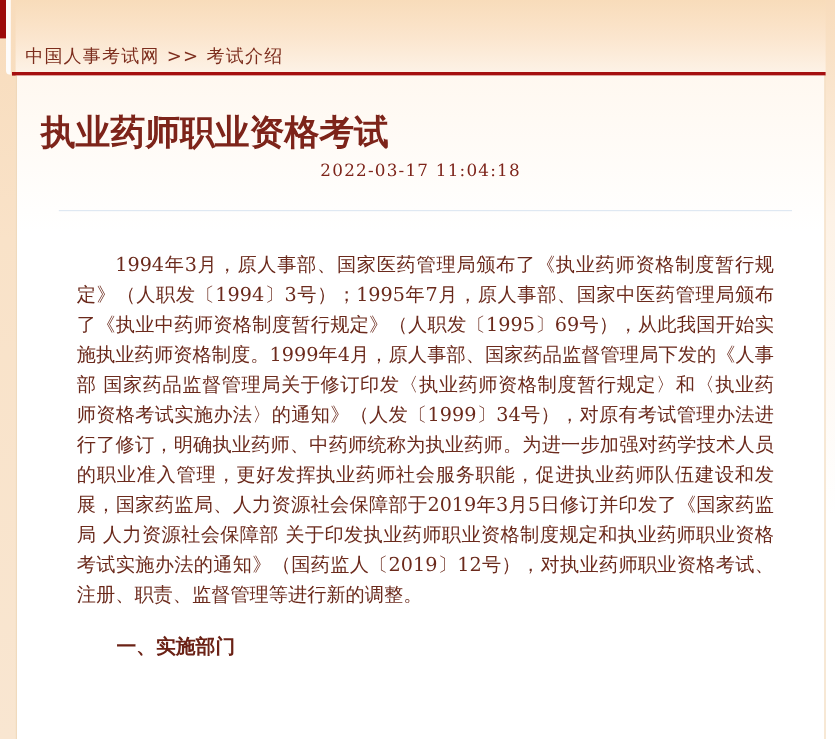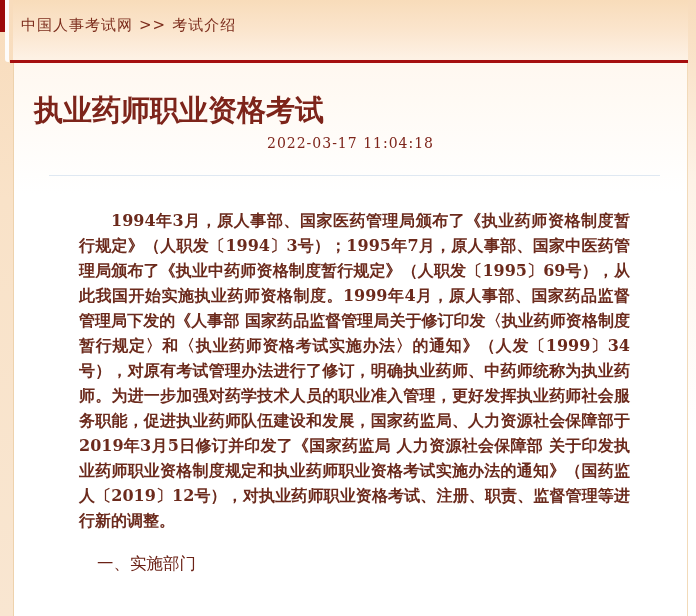--- a/index.html
+++ b/index.html
@@ -21,21 +21,21 @@
   }
   .corner-red-bar {
     position: absolute; left: 0; top: 0; width: 5px; height: 32px;
     background: #9c0a0a;
   }
   .corner-white-strip {
     position: absolute; left: 5px; top: 0; width: 4px; height: 62px;
     background: #fefcfa; border-radius: 0 0 0 3px;
   }
   .breadcrumb {
-    position: absolute; left: 21px; top: 16px;
+    position: absolute; left: 21px; top: 38px;
     font-size: 15px; letter-spacing: 1px;
     color: #7c2d1d;
     white-space: nowrap;
   }
   .breadcrumb a { color: #7c2d1d; text-decoration: none; cursor: pointer; }
   .breadcrumb .sep { margin: 0 6px; }
   .red-rule {
     position: absolute; left: 10px; top: 60px; width: 678px; height: 3px;
     background: #a50f0f;
   }
@@ -66,26 +66,26 @@
     margin: 24px 27px 0 35px;
     border: none; border-top: 1px solid #dfe8f2;
     height: 0;
   }
   .article-body {
     margin: 32px 42px 0 50px;
     color: #6b2a1c;
     font-size: 16px; line-height: 25px;
     text-align: justify;
   }
-  .article-paragraph { margin: 15px; text-indent: 2em; font-weight: bold; }
+  .article-paragraph { margin: 0; text-indent: 2em; }
   .section-heading {
     margin: 18px 0 0 0;
     text-indent: 2em;
     font-size: 16.5px; line-height: 25px;
-    font-weight: normal;
+    font-weight: bold;
     color: #6b2216;
   }
   .section-body {
     margin: 12px 0 0 0;
     text-indent: 2em;
   }
 </style>
 </head>
 <body>
 

